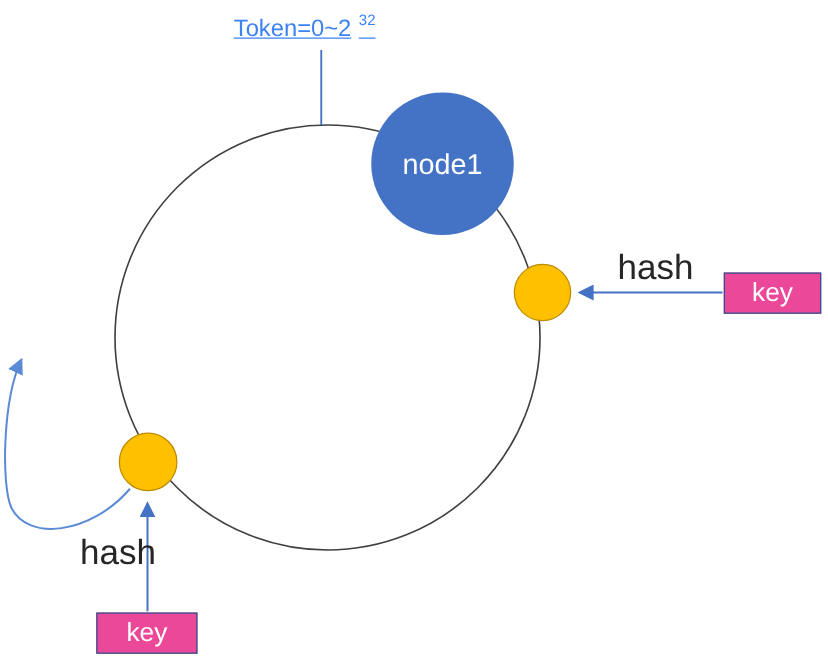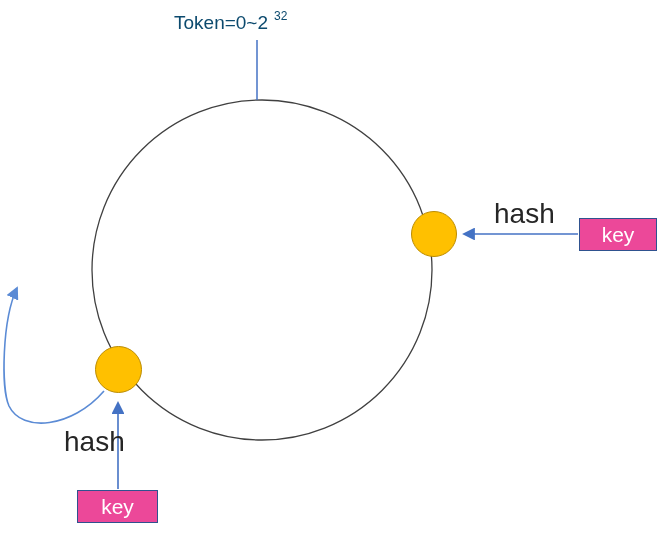--- a/index.html
+++ b/index.html
@@ -11,25 +11,26 @@
     overflow: hidden;
     font-family: "Liberation Sans", sans-serif;
   }
   .lines-layer {
     position: absolute;
     left: 0; top: 0;
     width: 662px; height: 536px;
   }
   .title {
     position: absolute;
-    left: 174px;
+    left: 187px;
     top: 9px;
     font-size: 19px;
-    color: #0c4a6e;
+    color: #3b82f6;
     white-space: nowrap;
+    text-decoration: underline;
   }
   .title sup {
     font-size: 12px;
     margin-left: 6px;
     vertical-align: 9px;
   }
   .node {
     position: absolute;
     border-radius: 50%;
     background: #4472c4;
@@ -96,20 +97,23 @@
 
     <line x1="118" y1="489" x2="118" y2="403" stroke="#4472c4" stroke-width="1.6" marker-end="url(#arrowBlue)"></line>
 
     <path d="M 104 391 C 72 428, 22 433, 9 406 C 1 388, 2 320, 17 288" fill="none" stroke="#5b8bd5" stroke-width="1.6" marker-end="url(#arrowLight)"></path>
   </svg>
 
   <div class="title">
     <span>Token=0~2</span><sup>32</sup>
   </div>
 
+  <div class="node node1">
+    <span>node1</span>
+  </div>
 
   <div class="token token-right"></div>
   <div class="token token-left"></div>
 
   <div class="hash-label hash-right">hash</div>
   <div class="hash-label hash-left">hash</div>
 
   <div class="key-box key-right">key</div>
   <div class="key-box key-left">key</div>
 

